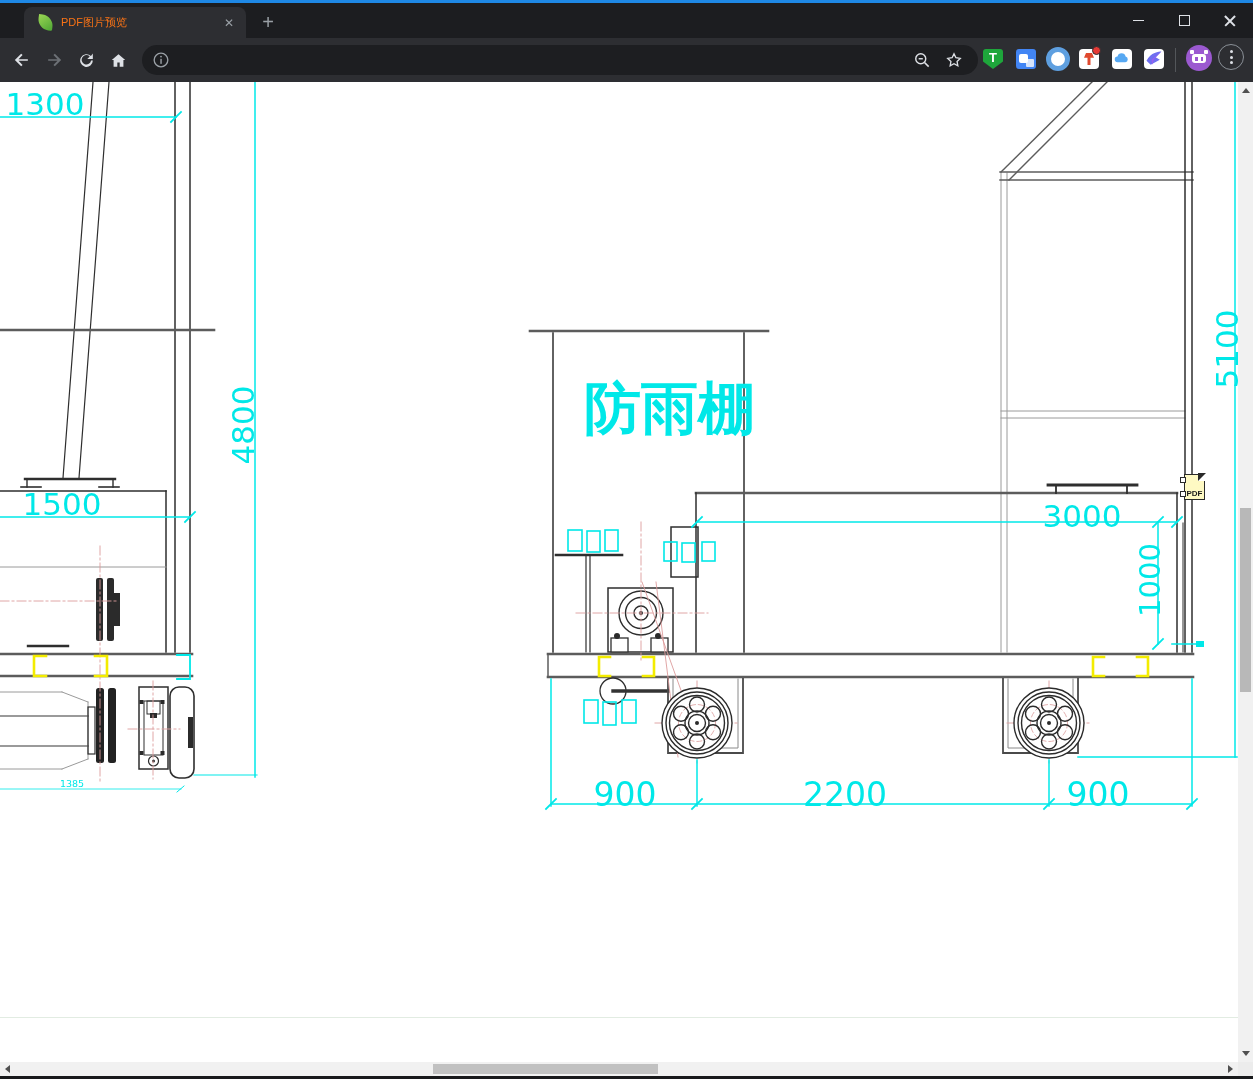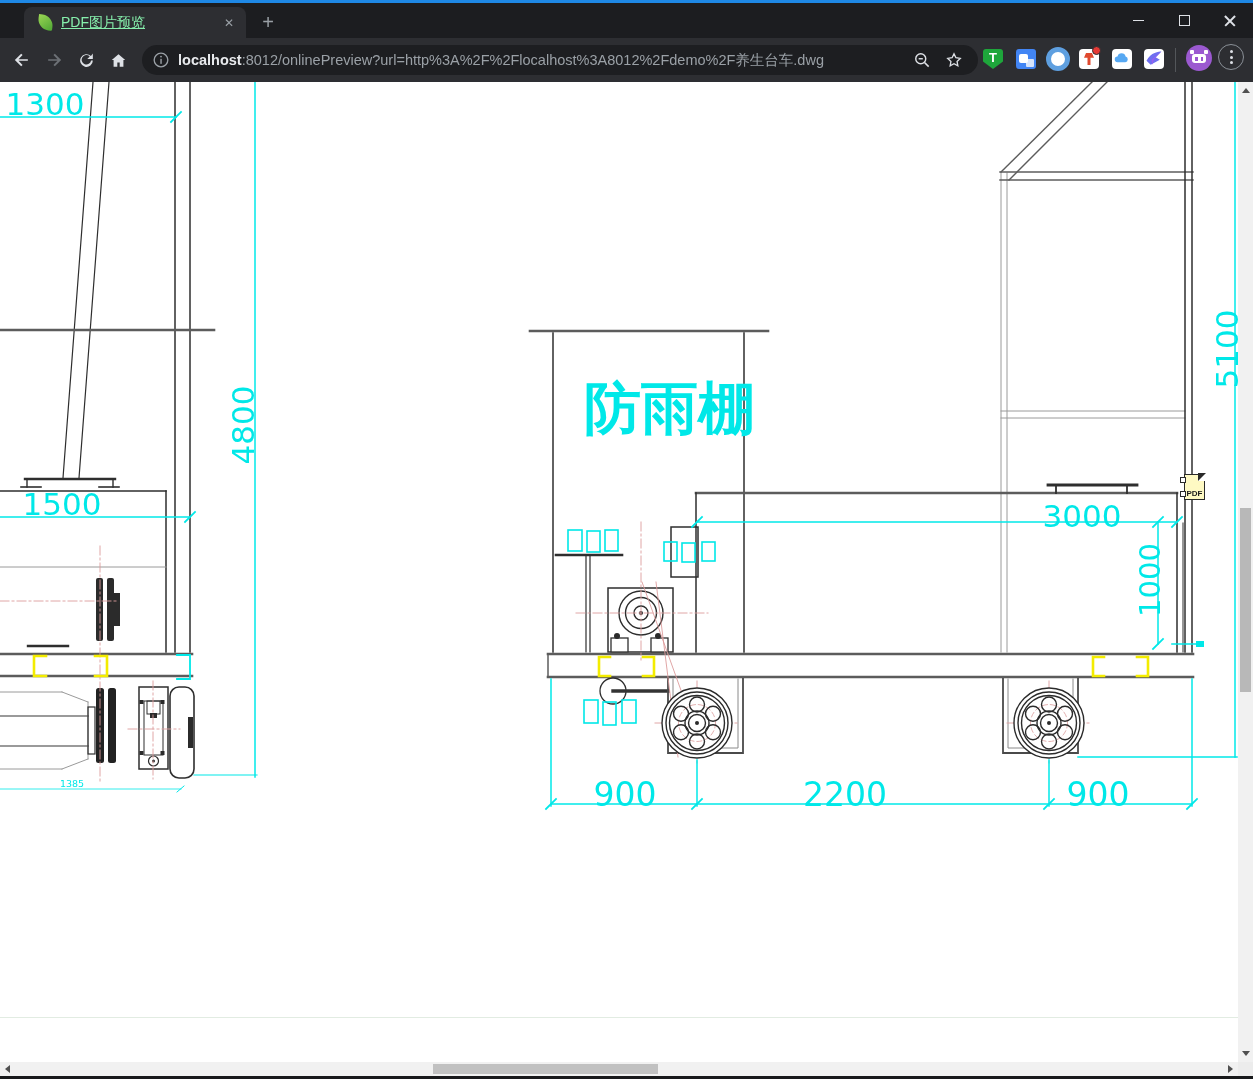--- a/index.html
+++ b/index.html
@@ -5,21 +5,21 @@
   html,body{margin:0;padding:0;width:1253px;height:1079px;overflow:hidden;
     font-family:"Liberation Sans",sans-serif;background:#1c1d20;}
   .window{position:relative;width:1253px;height:1079px;background:#1c1d20;}
   .top-accent{position:absolute;left:0;top:0;width:100%;height:3px;background:#1e88e5;}
   
   .tabstrip{position:absolute;left:0;top:3px;width:100%;height:35px;background:#1c1d20;}
   .tab{position:absolute;left:24px;top:4px;width:222px;height:31px;background:#2d2e32;
     border-radius:8px 8px 0 0;display:flex;align-items:center;padding:0 8px;box-sizing:border-box;}
   .favicon{width:15px;height:15px;margin:0 8px 0 6px;flex:0 0 auto;
     background:linear-gradient(135deg,#9bd654,#4ea634);border-radius:0 75% 8% 75%;transform:rotate(8deg);}
-  .tab-title{color:#86efac;font-size:14px;flex:1;white-space:nowrap;overflow:hidden;text-decoration:underline;}
+  .tab-title{color:#f97316;font-size:11px;flex:1;white-space:nowrap;overflow:hidden;}
   .tab-close{color:#9aa0a6;font-size:12px;width:18px;height:18px;line-height:18px;text-align:center;border-radius:50%;}
   .newtab{position:absolute;left:256px;top:8px;width:24px;height:24px;color:#9aa0a6;font-size:20px;
     line-height:22px;text-align:center;border-radius:50%;}
   .wincontrols{position:absolute;right:0;top:0;height:35px;display:flex;}
   .winbtn{width:46px;height:35px;display:flex;align-items:center;justify-content:center;}
   .ic-min{width:11px;height:0;border-top:1.6px solid #dee1e6;}
   .ic-max{width:9px;height:9px;border:1.6px solid #dee1e6;}
   .ic-x{position:relative;width:12px;height:12px;}
   .ic-x::before,.ic-x::after{content:"";position:absolute;left:-1px;top:5px;width:14px;height:1.6px;background:#dee1e6;}
   .ic-x::before{transform:rotate(45deg);} .ic-x::after{transform:rotate(-45deg);}
@@ -127,21 +127,20 @@
       <svg width="19" height="19" viewBox="0 0 24 24">
           <path d="M12 4l-8.5 7.5h2.3V20h4.7v-5.5h3V20h4.7v-8.5h2.3z" fill="#dee1e6"></path>
         </svg>
     </div>
     <div class="omnibox">
       <svg class="omni-info" width="20" height="20" viewBox="0 0 24 24">
         <circle cx="12" cy="12" r="8.2" fill="none" stroke="#9aa0a6" stroke-width="1.6"></circle>
         <rect x="11.2" y="10.6" width="1.7" height="6" fill="#9aa0a6"></rect>
           <circle cx="12" cy="7.9" r="1.1" fill="#9aa0a6"></circle>
       </svg>
-      <div class="url"><b>localhost</b><span>:8012/onlinePreview?url=http%3A%2F%2Flocalhost%3A8012%2Fdemo%2F养生台车.dwg</span></div>
       <svg class="omni-zoom" width="20" height="20" viewBox="0 0 24 24">
         <circle cx="10.5" cy="10.5" r="6" fill="none" stroke="#dee1e6" stroke-width="1.7"></circle>
         <line x1="15" y1="15" x2="20" y2="20" stroke="#dee1e6" stroke-width="1.9"></line>
         <line x1="8" y1="10.5" x2="13" y2="10.5" stroke="#dee1e6" stroke-width="1.7"></line>
       </svg>
       <svg class="omni-star" width="20" height="20" viewBox="0 0 24 24">
         <path d="M12 4.6l2.3 4.7 5.2.8-3.8 3.7.9 5.2L12 16.5 7.4 19l.9-5.2-3.8-3.7 5.2-.8z" fill="none" stroke="#dee1e6" stroke-width="1.6"></path>
       </svg>
     </div>
     <div class="ext" style="left:983px">

